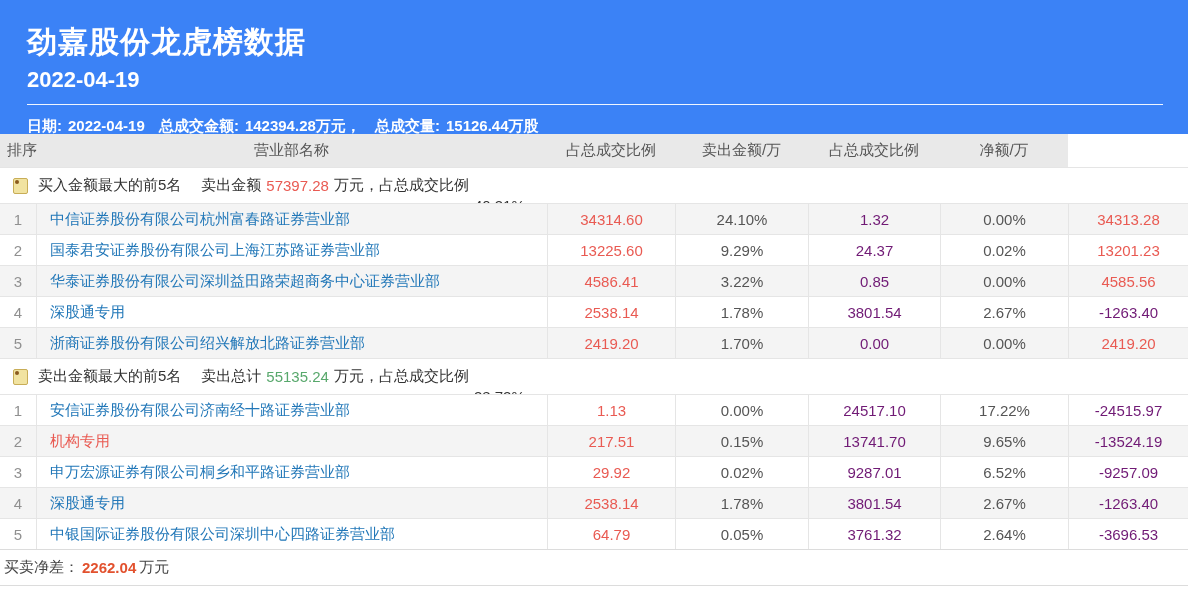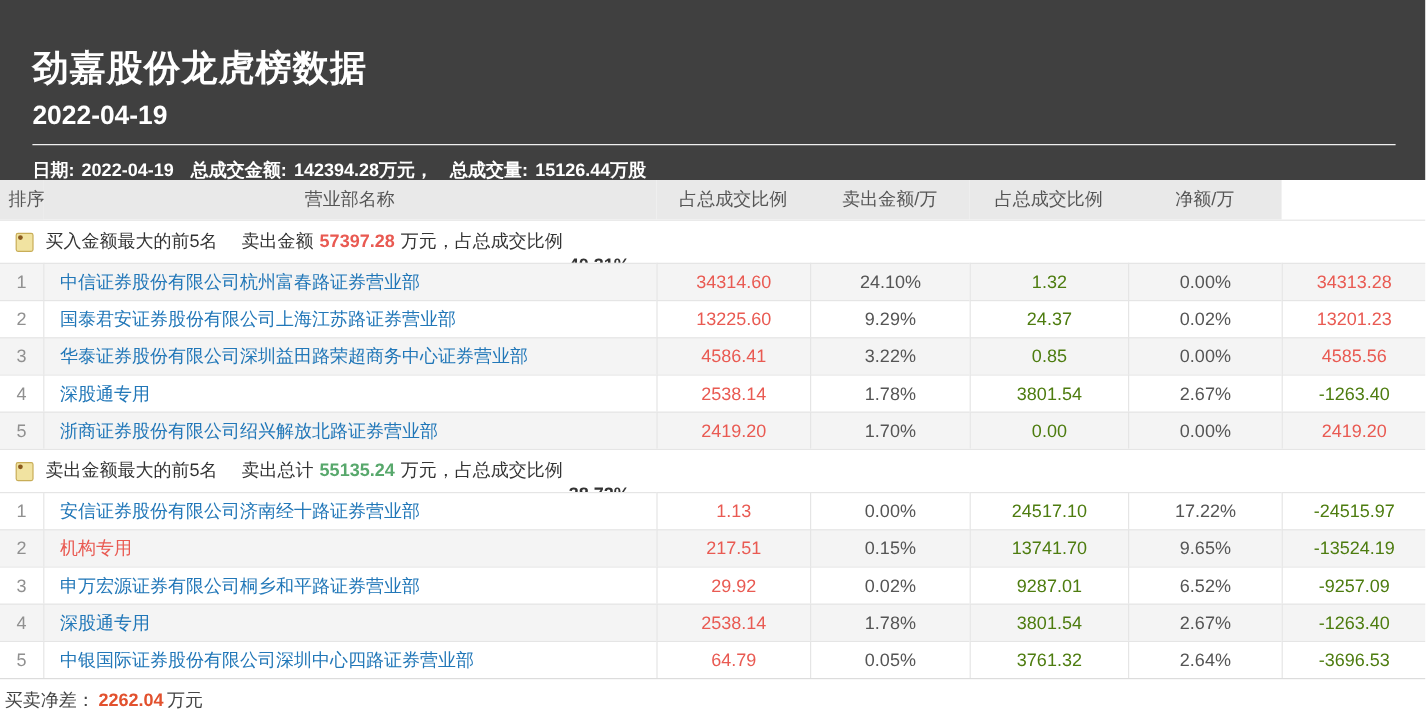--- a/index.html
+++ b/index.html
@@ -1,21 +1,21 @@
 <!DOCTYPE html>
 <html><head>
 <meta charset="utf-8">
 <style>
   html,body{margin:0;padding:0;background:#fff;}
   .page{
     width:1188px;height:597px;overflow:hidden;background:#fff;position:relative;
     font-family:"Liberation Sans","DejaVu Sans",sans-serif;
   }
   
-  .top{height:150px;background:#404040;color:#fff;box-sizing:border-box;padding:40px 25px 0 27px;}
+  .top{height:134px;background:#3b82f6;color:#fff;box-sizing:border-box;padding:24px 25px 0 27px;}
   .title{font-size:30px;font-weight:bold;letter-spacing:1px;line-height:36px;}
   .hdate{font-size:22px;font-weight:bold;margin-top:7px;line-height:26px;}
   .divider{border-top:1px solid rgba(255,255,255,0.92);margin-top:11px;}
   .summary{font-size:15px;font-weight:bold;padding-top:12px;white-space:nowrap;}
   .summary .lbl{margin-right:6px;}
   .summary .gap{margin-left:10px;}
   
   .lhb-table{
     display:grid;
     grid-template-columns:36px 1fr 128px 133px 132px 128px 120px;
@@ -28,22 +28,22 @@
     height:31px;display:flex;align-items:center;justify-content:center;
     border-top:1px solid #e5e5e5;box-sizing:border-box;white-space:nowrap;background:#fff;
   }
   .cell.vline{border-left:1px solid #e5e5e5;}
   .cell.name{justify-content:flex-start;padding-left:13px;}
   .cell.shade{background:#f4f4f4;}
   .rank{color:#909090;}
   .link{color:#2177b8;cursor:pointer;}
   .hl{color:#e95a52;}
   .red{color:#e95a52;}
-  .green{color:#4d7c0f;}
-  .b{font-weight:bold;color:#333;}
+  .green{color:#701a75;}
+  .b{font-weight:normal;color:#333;}
   .b.red{color:#e95a52;}
   .b.green{color:#58a86c;}
   .section-row{
     grid-column:1/-1;height:36px;display:flex;align-items:center;
     border-top:1px solid #e5e5e5;padding-left:13px;color:#333;box-sizing:border-box;background:#fff;
   }
   .section-row .sec-title{margin-right:20px;}
   .section-row .num{margin:0 5px;}
   .section-row .ratio{margin-left:5px;margin-top:40px;}
   .note-icon{

